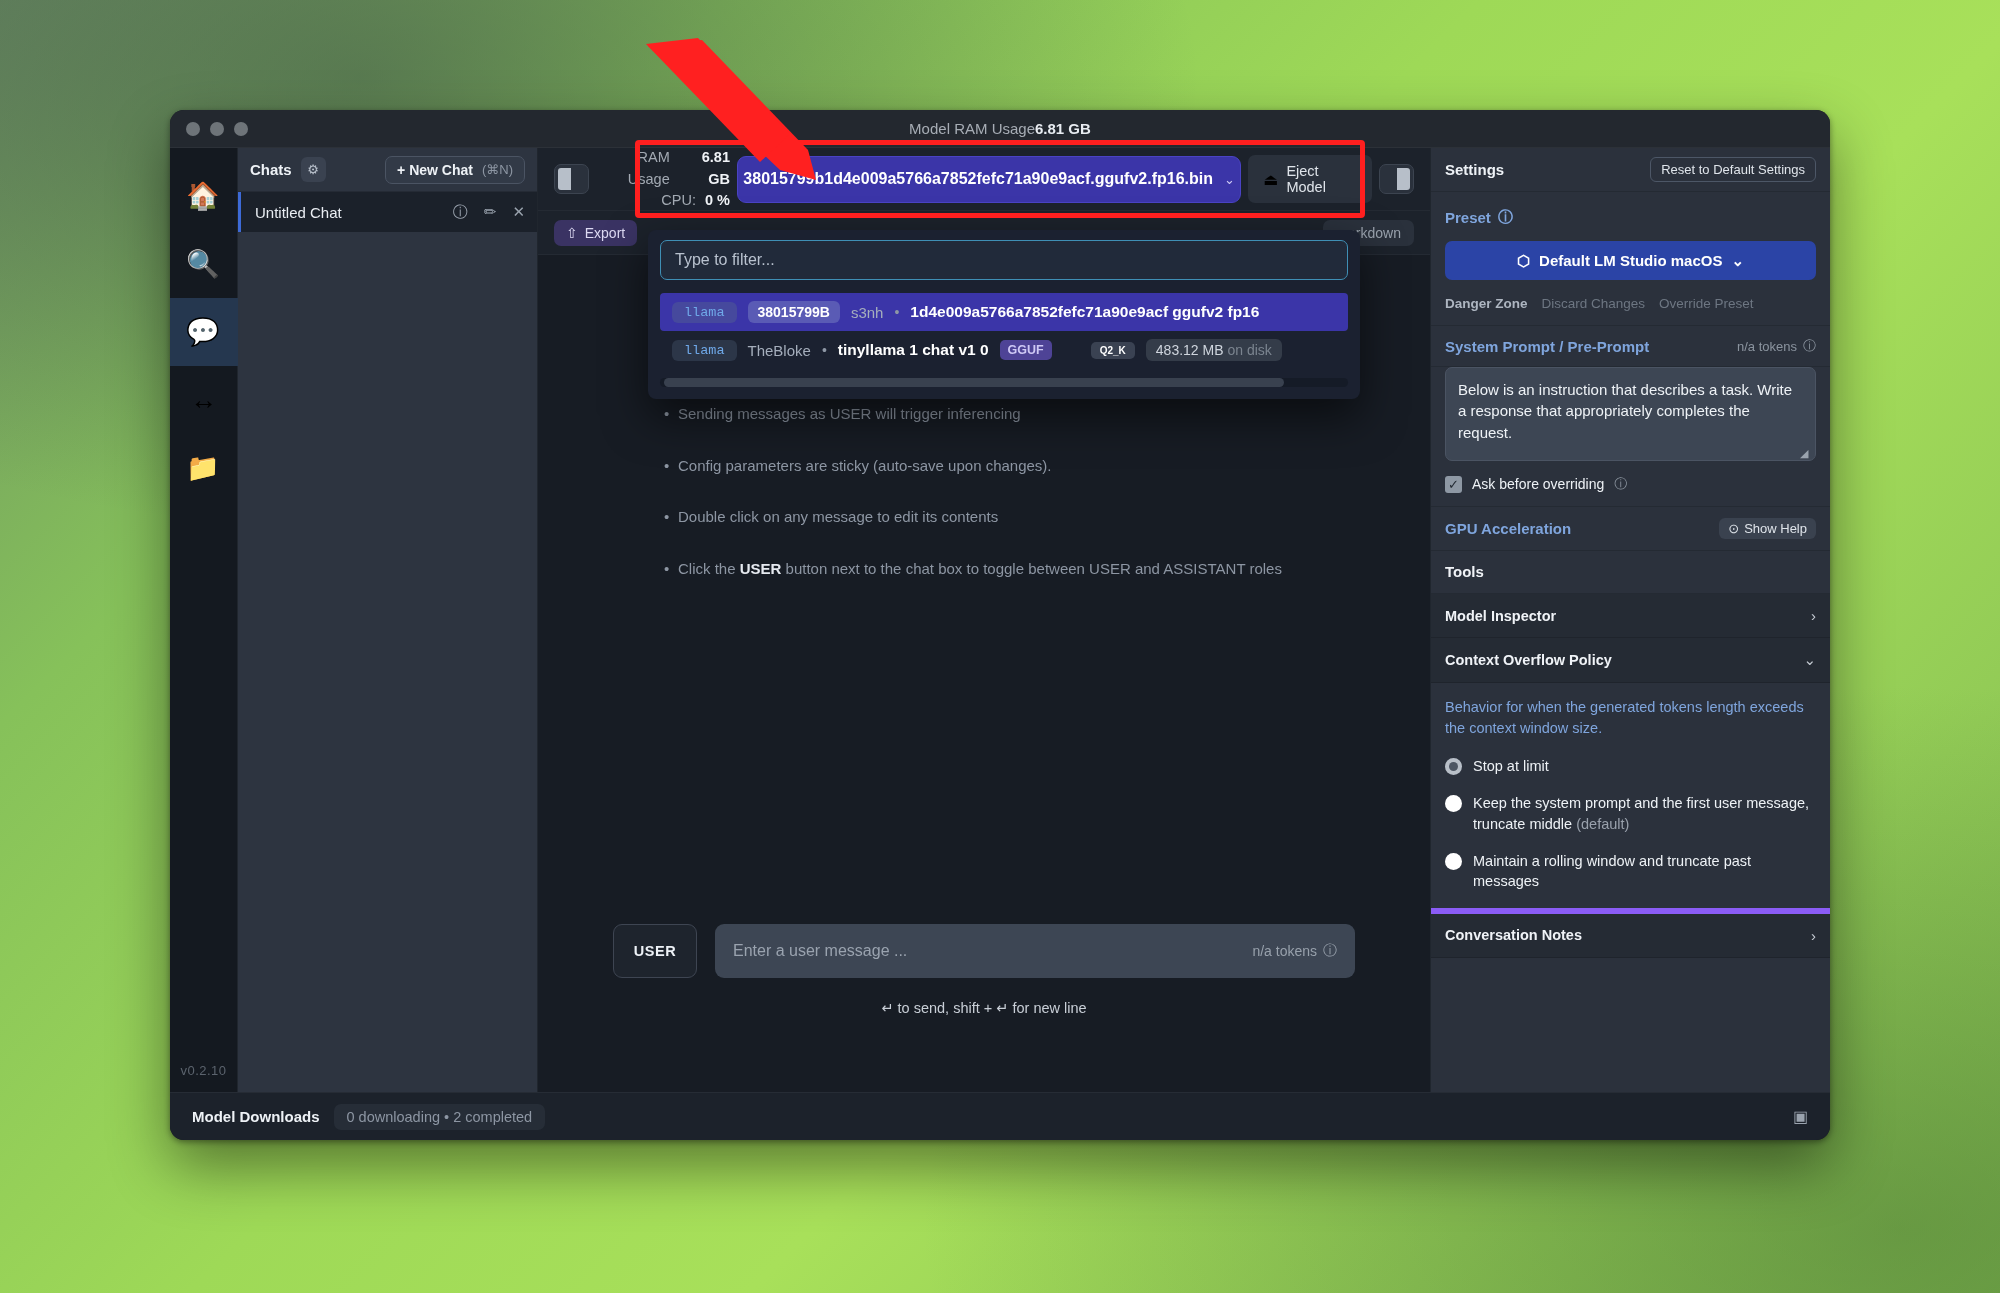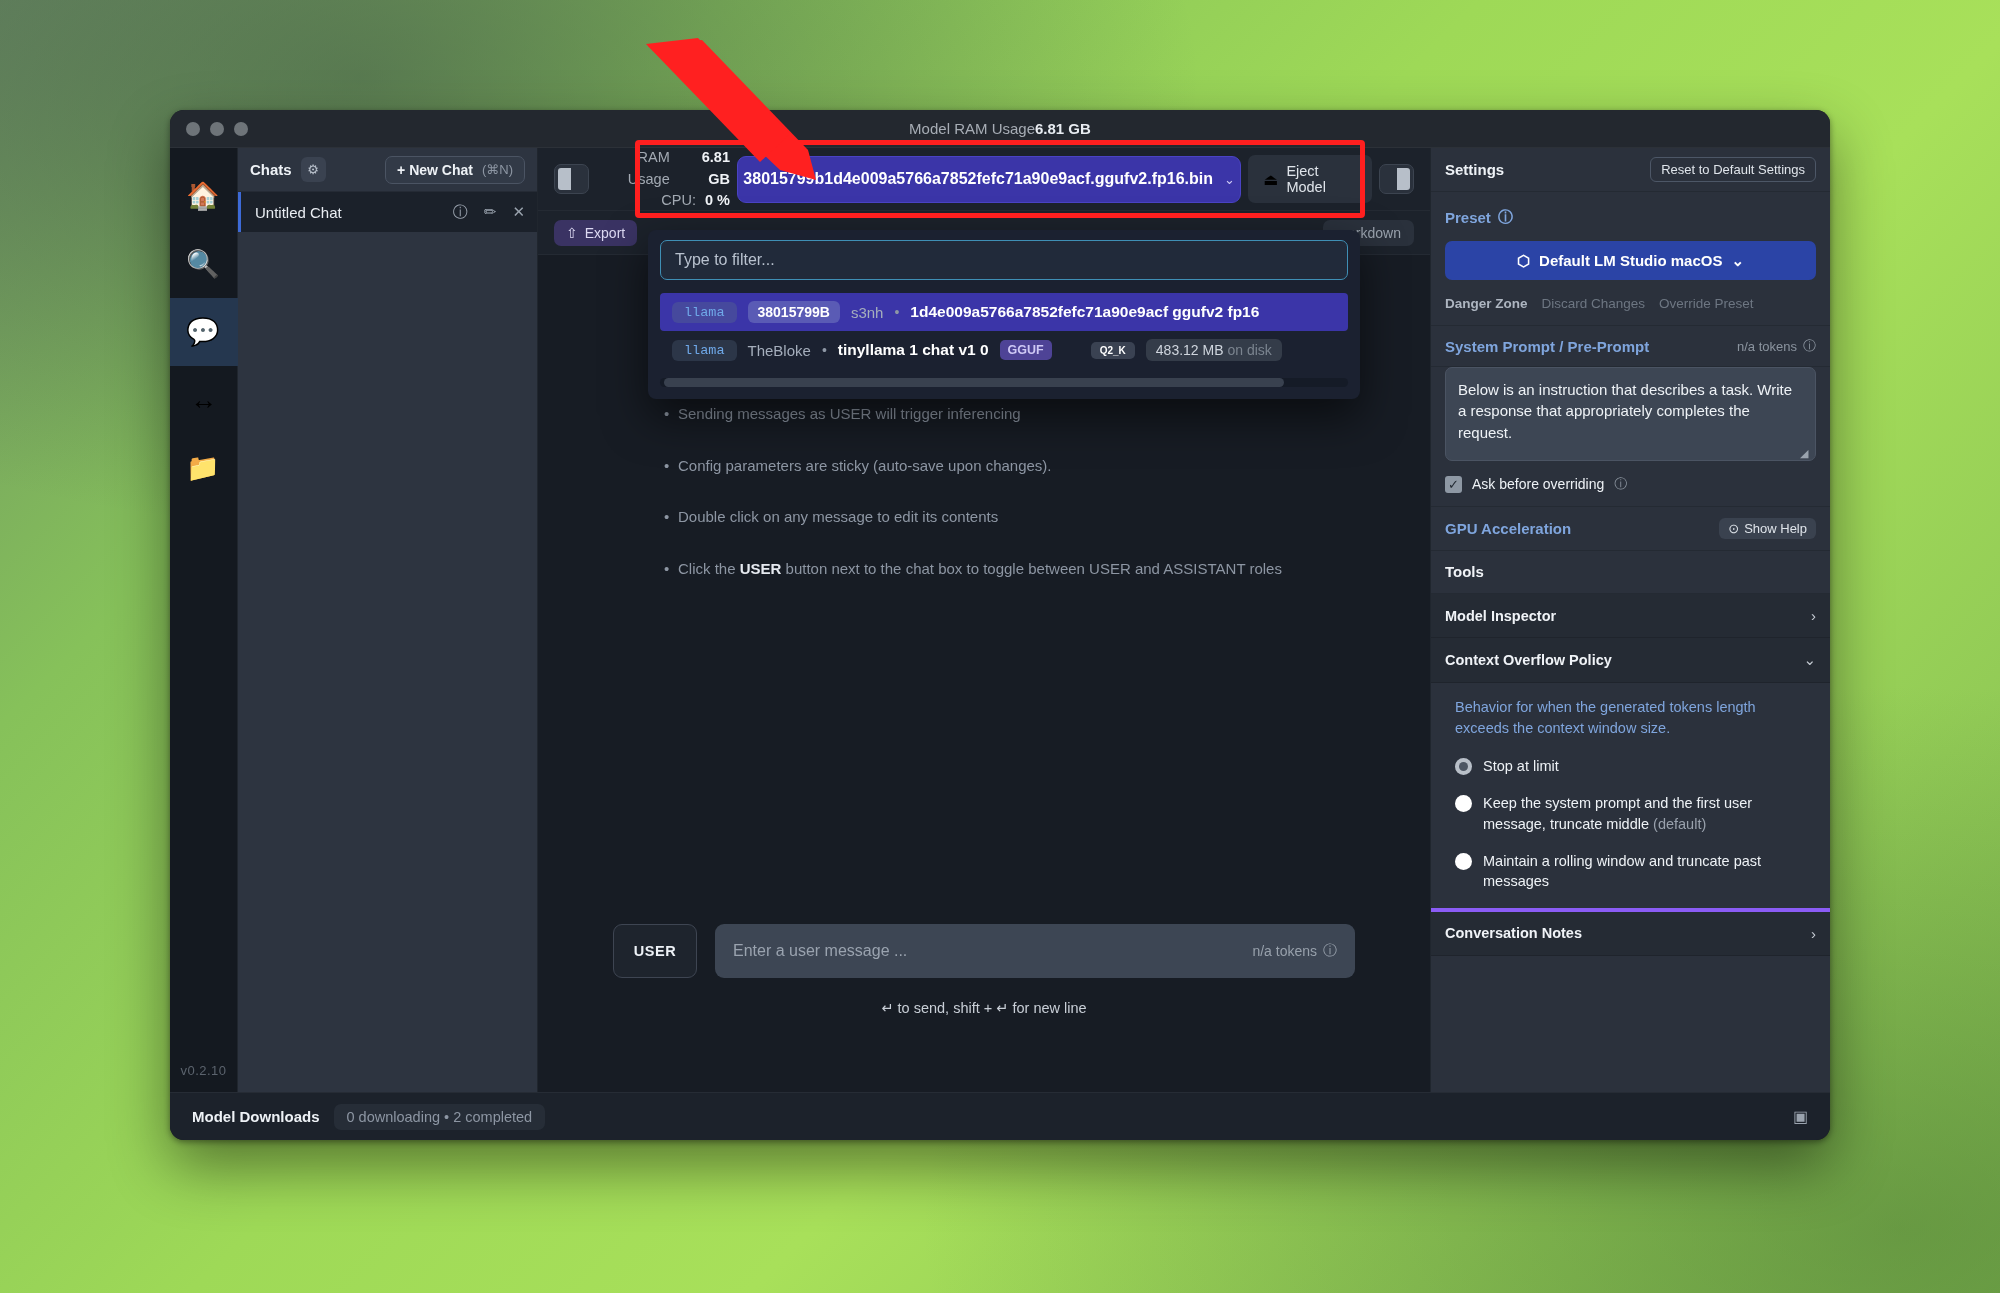--- a/index.html
+++ b/index.html
@@ -275,21 +275,21 @@
   .ask-row .t { color: #eef2f6; font-size: 14px; }
 
   .tools-head { padding: 12px 14px; border-bottom: 1px solid #242a33; }
   .tools-head .t { color: #f0f3f7; font-size: 15px; font-weight: 700; }
   .accordion {
     padding: 13px 14px; display: flex; align-items: center;
     background: #252b34; border-bottom: 1px solid #1f242c; cursor: pointer;
   }
   .accordion .t { color: #f0f3f7; font-size: 14.5px; font-weight: 700; }
   .accordion .chev { margin-left: auto; color: #c6ccd4; font-size: 15px; }
-  .overflow-body { padding: 14px 24px 16px; background: #2b313c; border-bottom: 4px solid #8b5cf6; }
+  .overflow-body { padding: 14px 14px 16px; background: #2b313c; border-bottom: 6px solid #8b5cf6; }
   .overflow-desc { color: #7fa5dd; font-size: 14.5px; line-height: 1.45; }
   .radio-row { display: flex; gap: 11px; margin-top: 17px; align-items: flex-start; }
   .radio {
     width: 17px; height: 17px; border-radius: 50%;
     background: #ffffff; flex: 0 0 17px; margin-top: 2px; cursor: pointer;
     display: flex; align-items: center; justify-content: center;
   }
   .radio.sel { background: #b8bfc8; }
   .radio.sel::after { content:""; width: 9px; height: 9px; border-radius: 50%; background: #4d5663; }
   .radio-row .t { color: #eef2f6; font-size: 14.5px; line-height: 1.4; }

